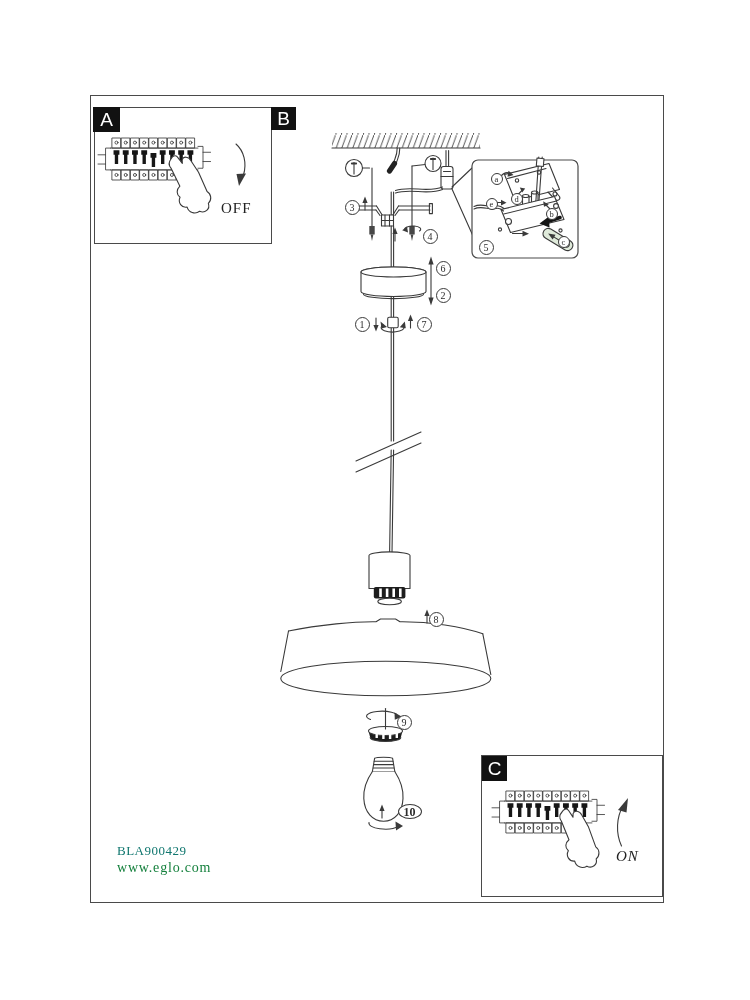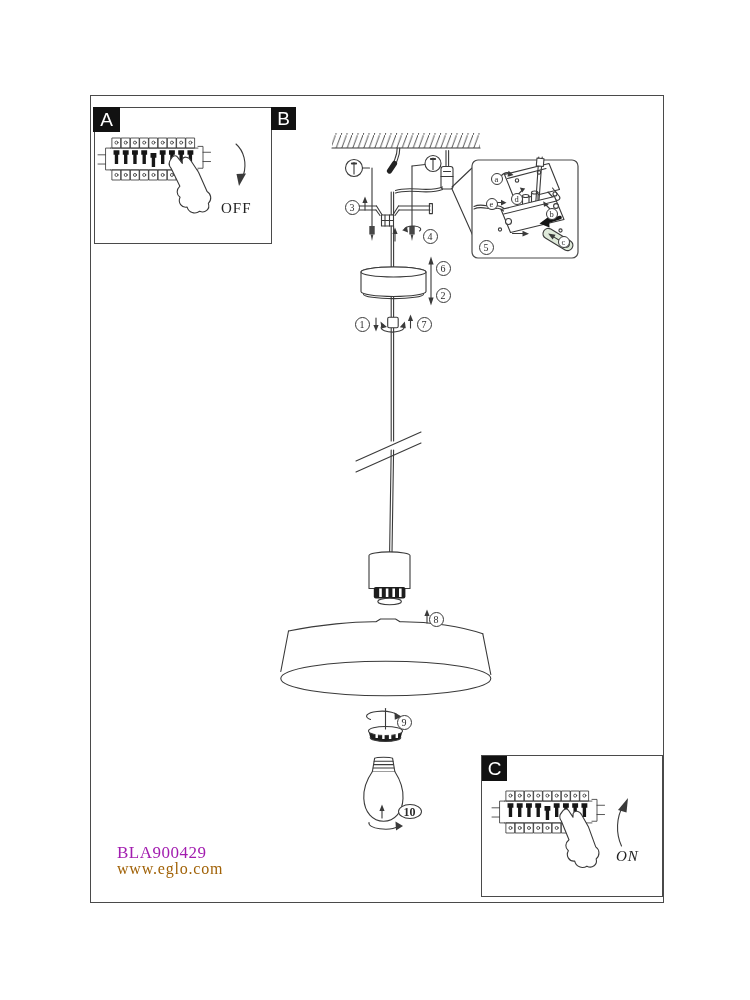--- a/index.html
+++ b/index.html
@@ -17,23 +17,23 @@
   .lab-b{left:271px;top:107px;width:25px;height:23px;}
   .lab-c{left:482px;top:756px;width:25px;height:25px;}
   .state-text{position:absolute;font-size:15px;letter-spacing:1px;color:#222;}
   .off-text{left:221px;top:200px;}
   .on-text{left:616px;top:848px;font-style:italic;}
   .circ{position:absolute;width:15px;height:15px;border:1.1px solid #3a3a3a;border-radius:50%;
         background:#fff;font-size:10px;line-height:14px;text-align:center;color:#2c2c2c;
         box-sizing:border-box;}
   .circ.small{width:12px;height:12px;font-size:8.5px;line-height:10px;}
   .circ.wide{width:24px;height:15px;border-radius:50%;font-size:12px;font-weight:bold;}
-  .footer-model{position:absolute;left:117px;top:843px;font-size:17px;color:#a21caf;
+  .footer-model{position:absolute;left:117px;top:843px;font-size:13px;color:#0f766e;
         letter-spacing:0.5px;}
-  .footer-url{position:absolute;left:117px;top:860px;font-size:16px;color:#a16207;
+  .footer-url{position:absolute;left:117px;top:860px;font-size:14px;color:#15803d;
         letter-spacing:0.8px;}
   svg{position:absolute;left:0;top:0;}
 </style>
 </head>
 <body>
 
 <div class="page">
 
   <svg width="750" height="1000" viewBox="0 0 750 1000">
     <defs>

